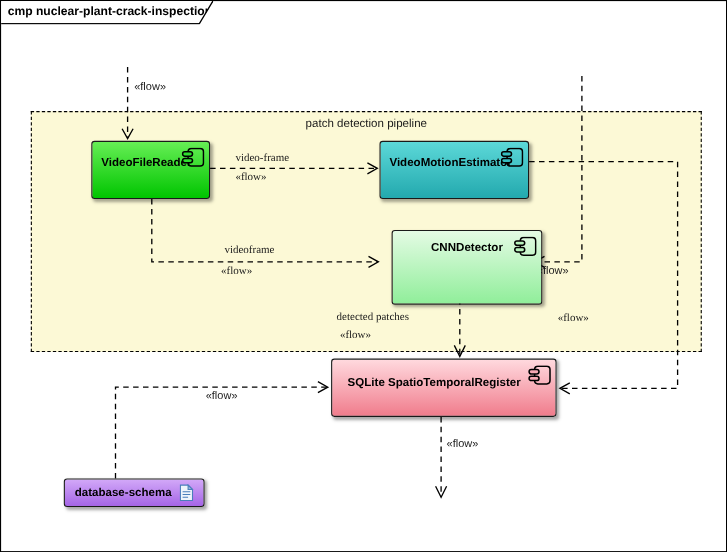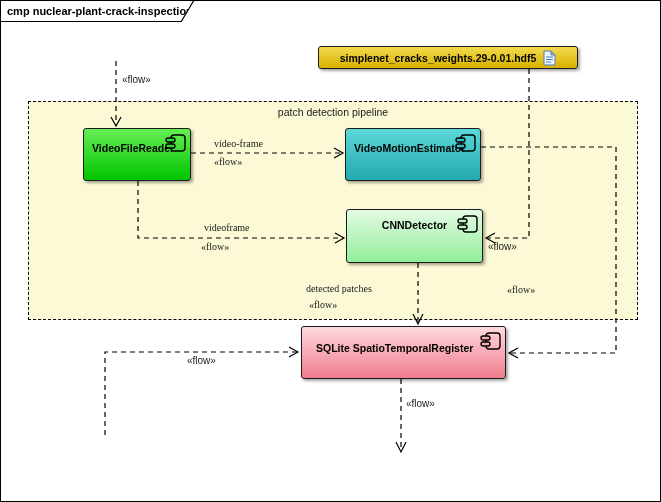--- a/index.html
+++ b/index.html
@@ -99,50 +99,50 @@
   <div class="edge-label ctr" style="left:506px;top:283px;width:115px">«flow»</div>
 
   <div class="edge-label ctr" style="left:305px;top:282px">detected patches</div>
   <div class="edge-label ctr" style="left:308px;top:298px">«flow»</div>
 
   <div class="edge-label" style="left:186px;top:354px">«flow»</div>
 
   <div class="edge-label" style="left:405px;top:397px">«flow»</div>
 
 
-  <div class="node artifact" style="left: 317px; top: 45px; width: 260px; height: 23px; background: linear-gradient(rgb(242, 218, 78), rgb(217, 178, 0));">
-    <span>simplenet_cracks_weights.29-0.01.hdf5</span>
+
+  <div class="node artifact" style="left: 57px; top: 434px; width: 128px; height: 26px; background: linear-gradient(rgb(210, 168, 248), rgb(165, 101, 230));">
+    <span>database-schema</span>
     <svg width="13" height="16" viewBox="0 0 13 16">
       <path d="M1 1 h7 l4 4 v10 h-11 z" fill="#eef4fb" stroke="#4a7ebb" stroke-width="1"></path>
       <path d="M8 1 l4 4 h-4 z" fill="#9db9dd" stroke="#4a7ebb" stroke-width="1"></path>
       <path d="M3 7 h7 M3 9.5 h7 M3 12 h5" stroke="#4a7ebb" stroke-width="1" fill="none"></path>
     </svg>
   </div>
-
 
 
   <div class="node component" style="left: 82px; top: 127px; width: 108px; height: 53px; background: linear-gradient(rgb(102, 238, 85), rgb(0, 197, 0));">
     <span class="comp-label">VideoFileReader</span>
     <svg class="comp-icon" width="21" height="18" viewBox="0 0 21 18">
       <rect x="6" y="1" width="14" height="16" rx="3" fill="none" stroke="#000" stroke-width="1.4"></rect>
       <rect x="1" y="4" width="9" height="4" rx="2" stroke="#000" stroke-width="1.4" fill="#2ede2e"></rect>
       <rect x="1" y="10" width="9" height="4" rx="2" stroke="#000" stroke-width="1.4" fill="#2ede2e"></rect>
     </svg>
   </div>
 
   <div class="node component" style="left: 344px; top: 127px; width: 136px; height: 53px; background: linear-gradient(rgb(92, 216, 216), rgb(35, 169, 174));">
     <span class="comp-label" style="right:24px">VideoMotionEstimator</span>
     <svg class="comp-icon" width="21" height="18" viewBox="0 0 21 18">
       <rect x="6" y="1" width="14" height="16" rx="3" fill="none" stroke="#000" stroke-width="1.4"></rect>
       <rect x="1" y="4" width="9" height="4" rx="2" stroke="#000" stroke-width="1.4" fill="#35bdbf"></rect>
       <rect x="1" y="10" width="9" height="4" rx="2" stroke="#000" stroke-width="1.4" fill="#35bdbf"></rect>
     </svg>
   </div>
 
-  <div class="node component" style="left: 345px; top: 208px; width: 137px; height: 54px; background: linear-gradient(rgb(228, 251, 228), rgb(144, 238, 154)); text-decoration: underline;">
+  <div class="node component" style="left: 355px; top: 208px; width: 137px; height: 68px; background: linear-gradient(rgb(228, 251, 228), rgb(144, 238, 154)); text-decoration: underline;">
     <span class="comp-label centered">CNNDetector</span>
     <svg class="comp-icon" width="21" height="18" viewBox="0 0 21 18">
       <rect x="6" y="1" width="14" height="16" rx="3" fill="none" stroke="#000" stroke-width="1.4"></rect>
       <rect x="1" y="4" width="9" height="4" rx="2" stroke="#000" stroke-width="1.4" fill="#b8f4bc"></rect>
       <rect x="1" y="10" width="9" height="4" rx="2" stroke="#000" stroke-width="1.4" fill="#b8f4bc"></rect>
     </svg>
   </div>
 
   <div class="node component" style="left: 300px; top: 325px; width: 205px; height: 53px; background: linear-gradient(rgb(255, 217, 222), rgb(240, 124, 140));">
     <span class="comp-label" style="left:14px;top:15px">SQLite SpatioTemporalRegister</span>

